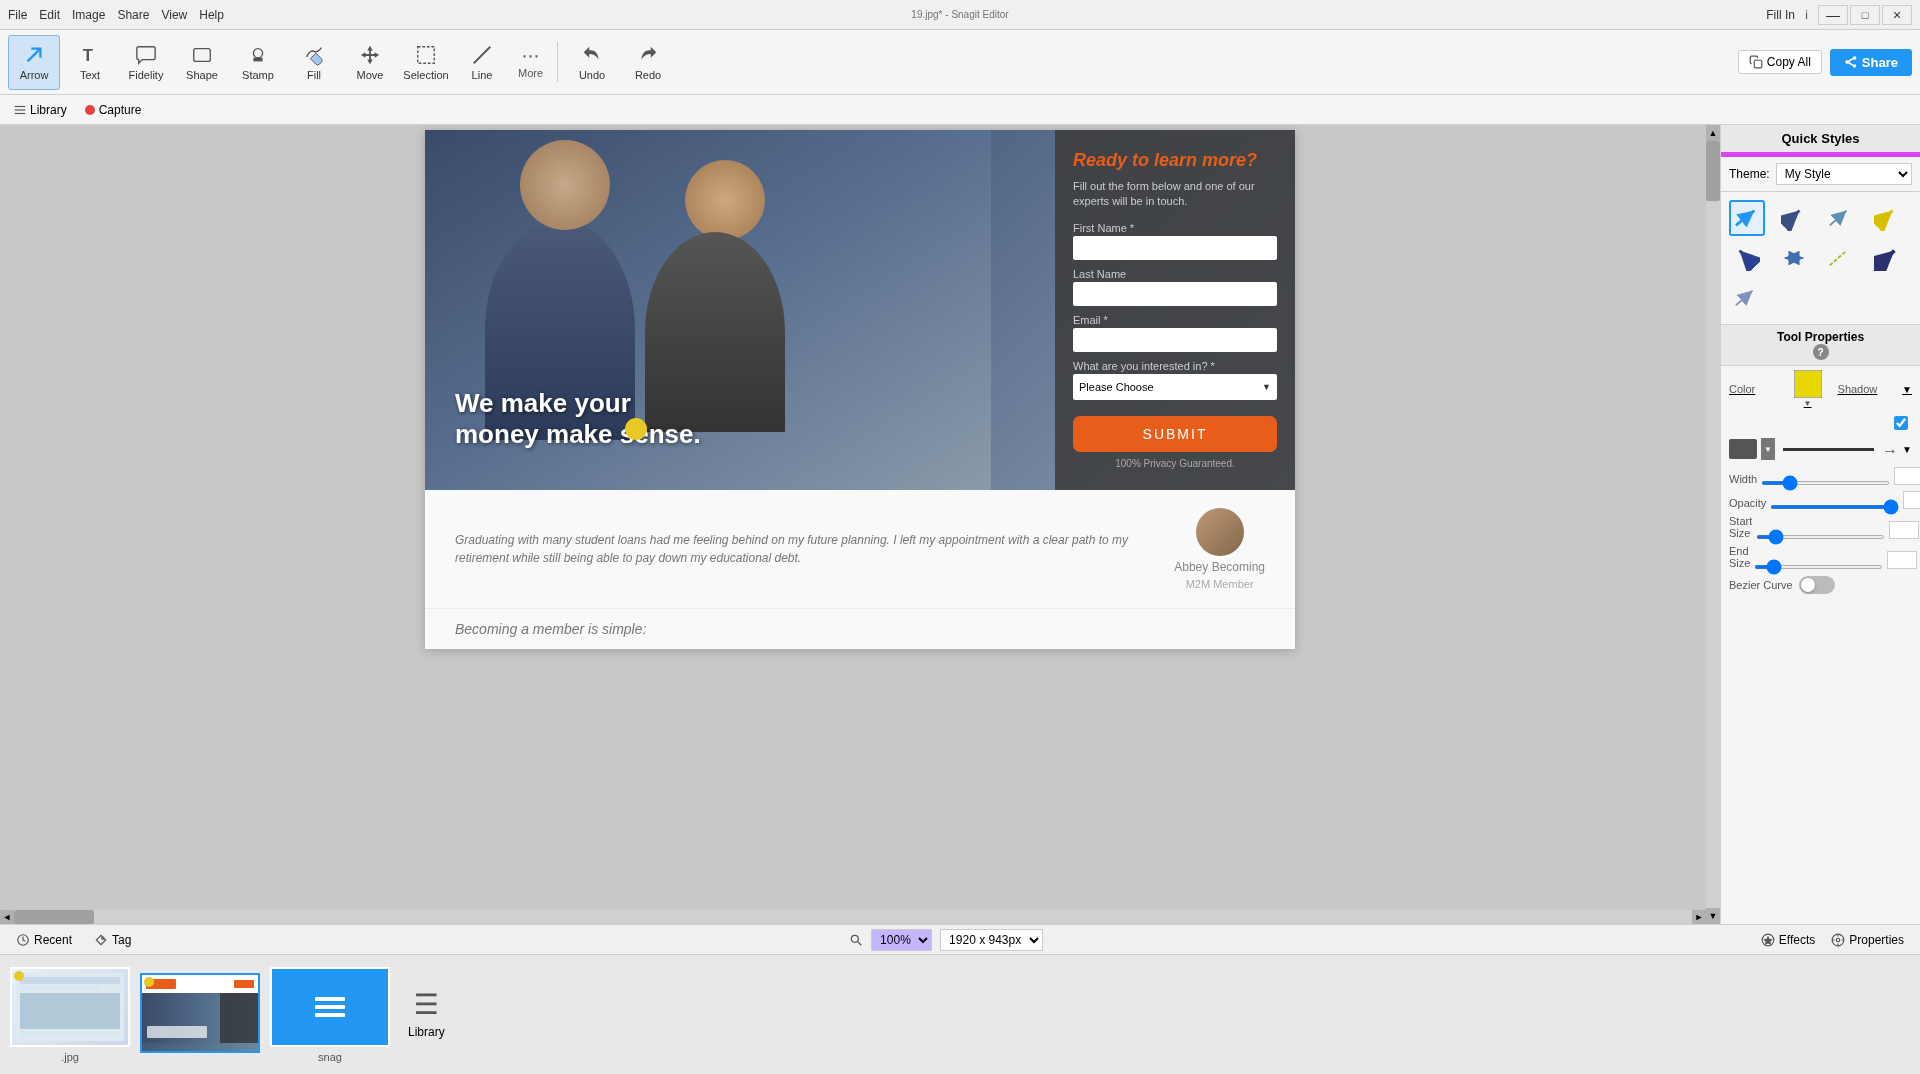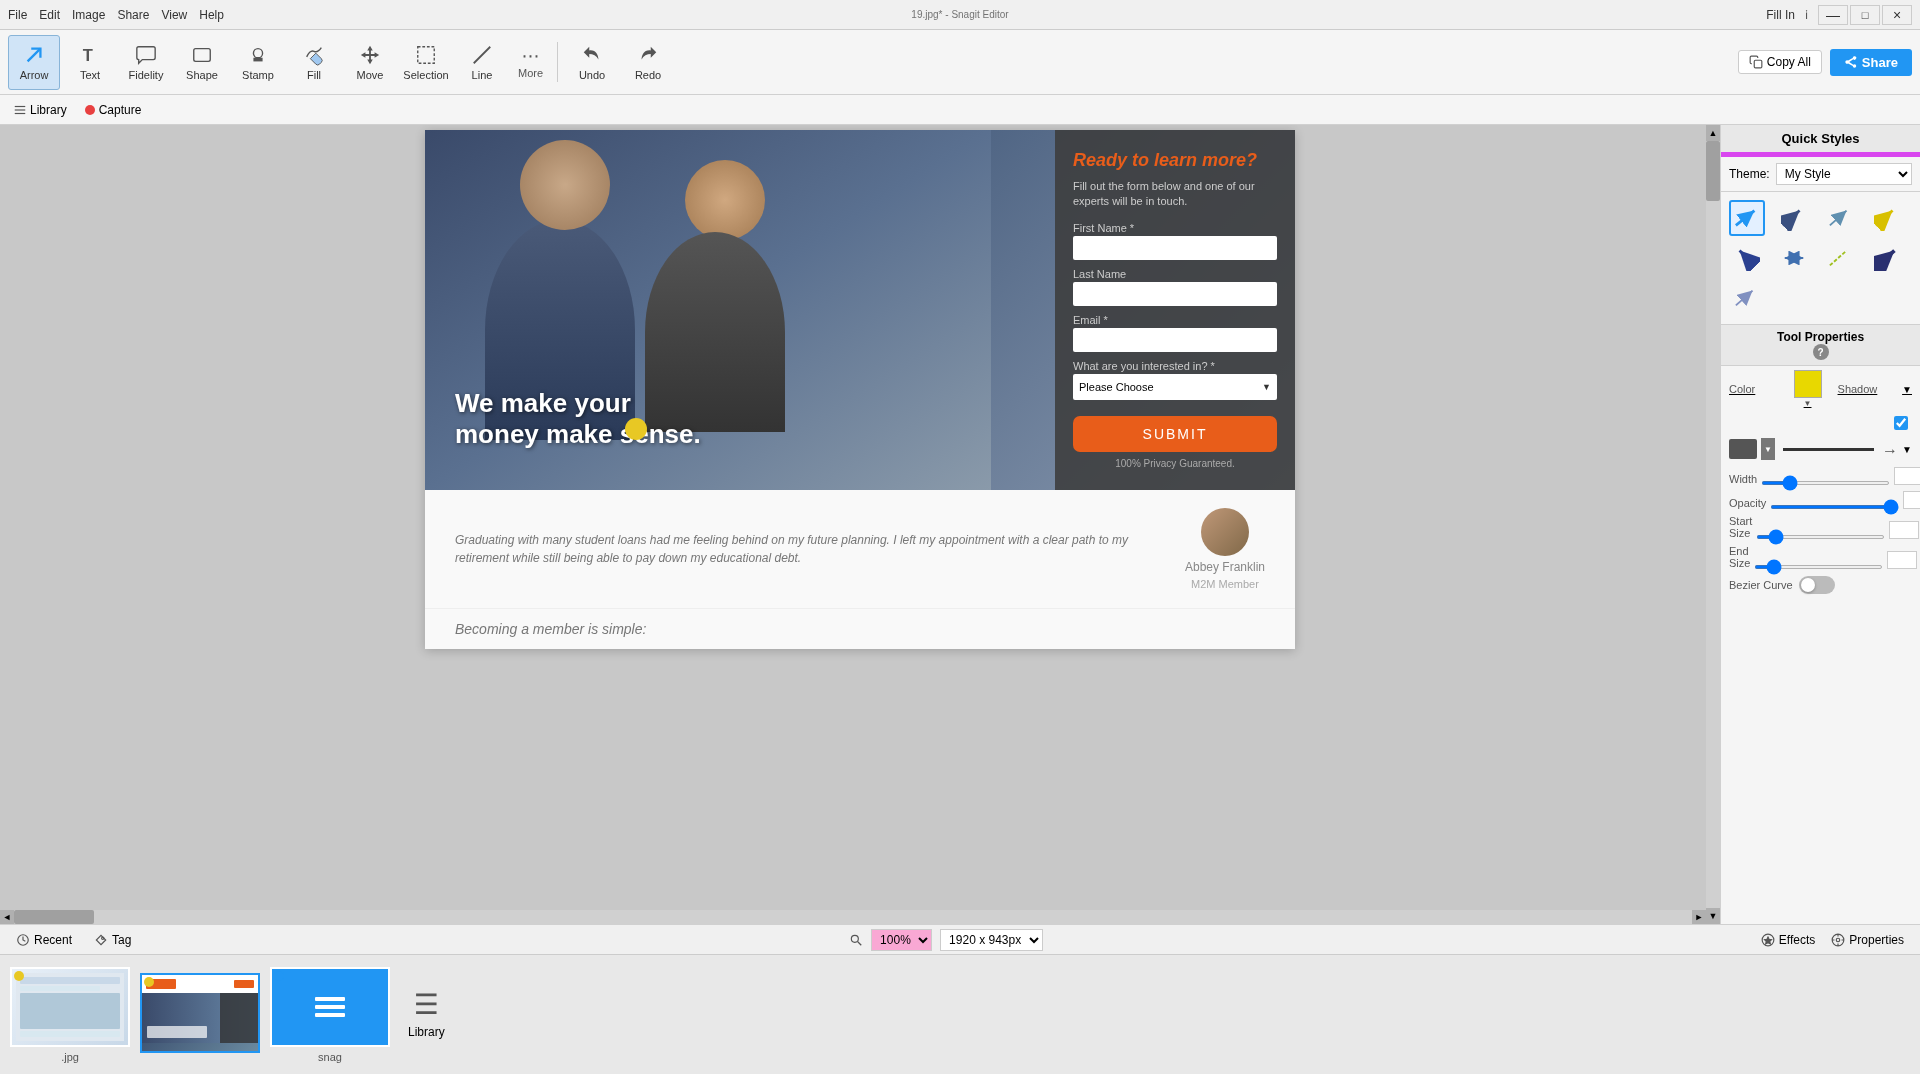--- a/index.html
+++ b/index.html
@@ -341,21 +341,21 @@
       background: #f0f0f0;
       border-top: 1px solid #d0d0d0;
       display: flex;
       align-items: center;
       padding: 0 10px;
       gap: 10px;
       font-size: 12px;
     }
     .status-tab { display: flex; align-items: center; gap: 4px; cursor: pointer; padding: 2px 6px; }
     .zoom-area { margin-left: auto; display: flex; align-items: center; gap: 8px; }
-    .zoom-select { font-size: 12px; border: 1px solid #ccc; padding: 2px 4px; background: #f9a8d4; cursor: pointer; }
+    .zoom-select { font-size: 12px; border: 1px solid #ccc; padding: 2px 4px; background: #c4b5fd; cursor: pointer; }
     .dim-select { font-size: 12px; border: 1px solid #ccc; padding: 2px 4px; background: #fff; cursor: pointer; }
     .effects-btn { display: flex; align-items: center; gap: 4px; font-size: 12px; cursor: pointer; padding: 2px 6px; }
     .properties-btn { display: flex; align-items: center; gap: 4px; font-size: 12px; cursor: pointer; padding: 2px 6px; }
 
     
     #thumbnail-strip {
       height: 120px;
       background: #e8e8e8;
       border-top: 1px solid #ccc;
       display: flex;
@@ -635,21 +635,21 @@
             <button class="submit-btn">SUBMIT</button>
             <div class="privacy-text">100% Privacy Guaranteed.</div>
           </div>
         </div>
       </div>
 
       <div id="testimonial">
         <div class="testimonial-text">Graduating with many student loans had me feeling behind on my future planning. I left my appointment with a clear path to my retirement while still being able to pay down my educational debt.</div>
         <div style="display:flex;flex-direction:column;align-items:center;gap:4px;">
           <div class="avatar-circle"></div>
-          <div class="testimonial-name">Abbey Franklin</div>
+          <div class="testimonial-name">Abbey Becoming</div>
           <div class="testimonial-role">M2M Member</div>
         </div>
       </div>
 
       <div id="becoming">
         <div class="becoming-text">Becoming a member is simple:</div>
       </div>
     </div>
   </div>
 

